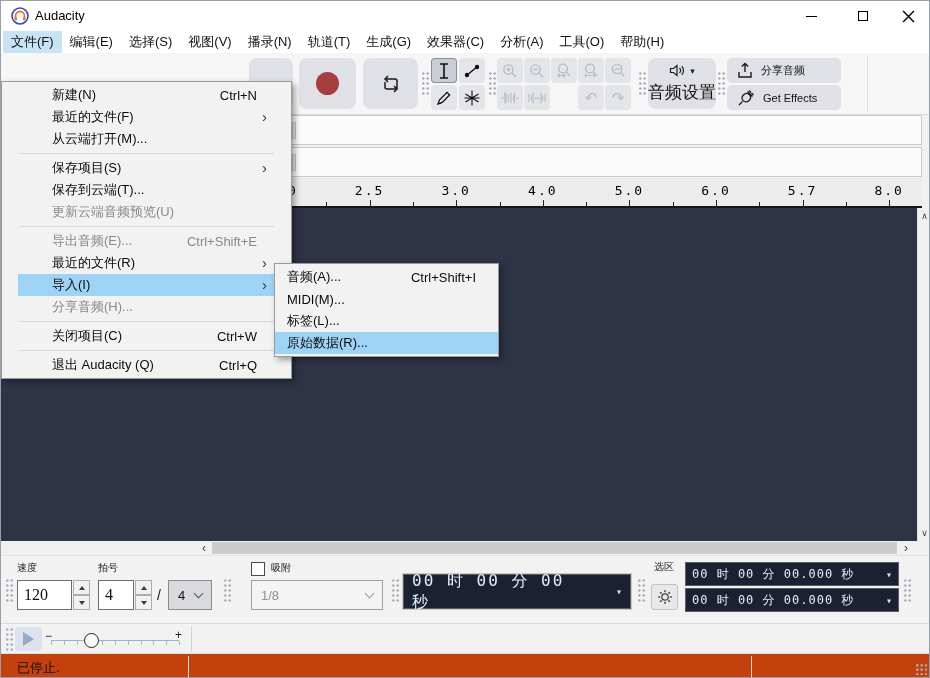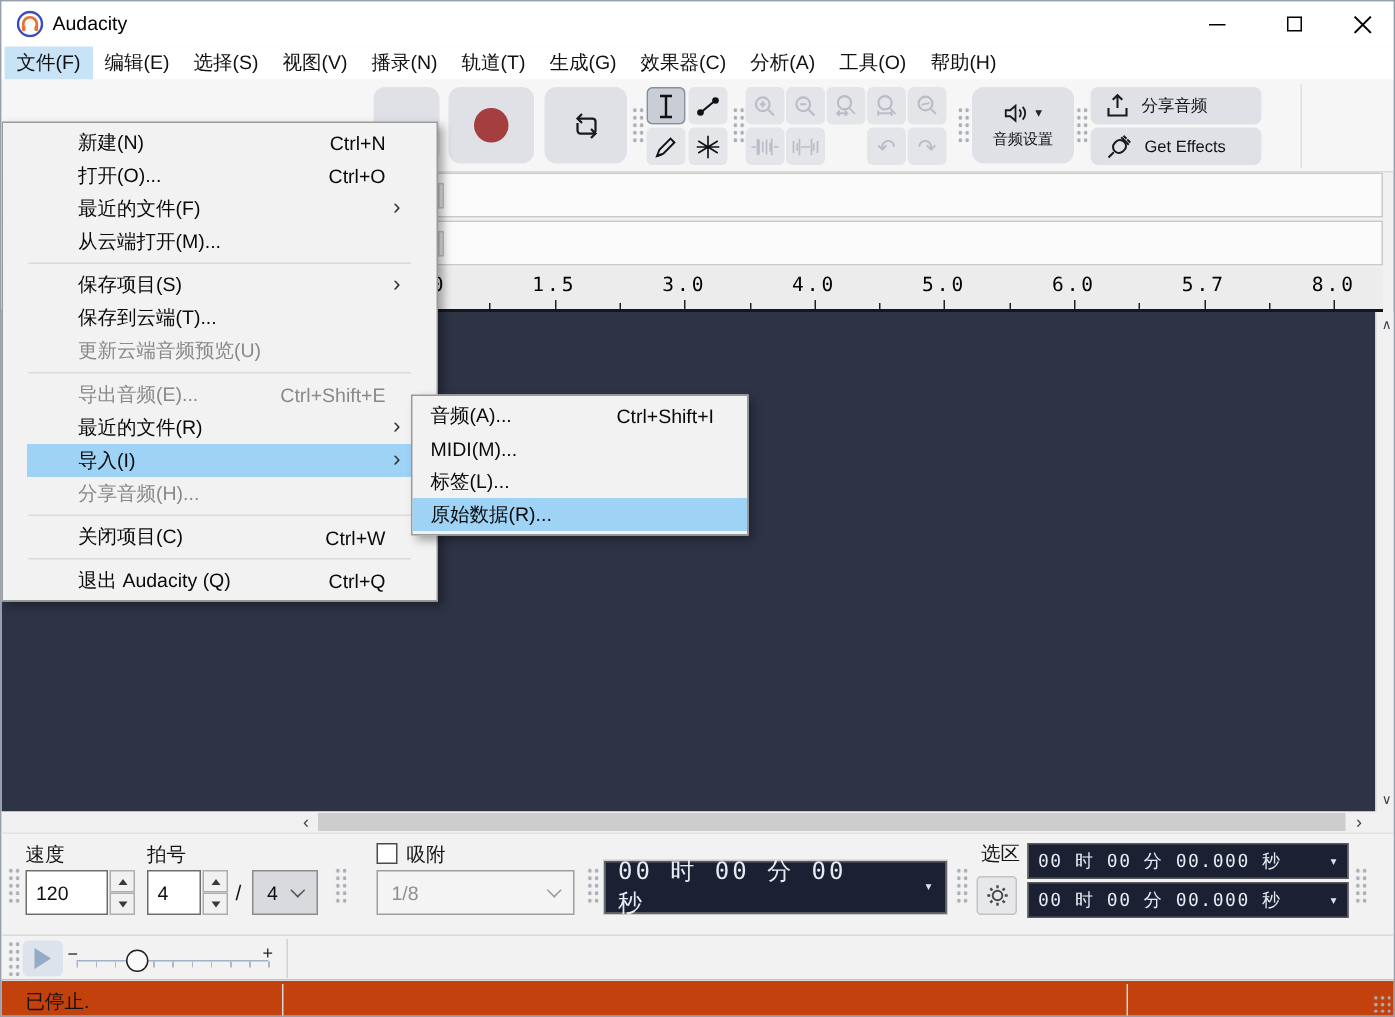--- a/index.html
+++ b/index.html
@@ -29,21 +29,21 @@
   #btn-loop{left:362px;top:5px;width:55px;height:51px;}
   .grip{position:absolute;width:9px;height:26px;background-image:radial-gradient(circle,#a9aeb6 1.1px,transparent 1.4px);background-size:4.5px 5px;}
   #grip-t1{left:420px;top:18px;} #grip-t2{left:487px;top:18px;}
   #grip-t3{left:637px;top:18px;} #grip-t4{left:716px;top:18px;}
   .tb-sm{position:absolute;width:26px;height:25px;border-radius:4px;background:#e3e5e9;display:flex;align-items:center;justify-content:center;}
   .tb-sm.pressed{background:#c9cdd5;box-shadow:inset 0 0 0 1px #878f9b;}
   #tb-vline{position:absolute;left:866px;top:3px;width:1px;height:56px;background:#dddfe3;}
   #audio-setup{position:absolute;left:647px;top:5px;width:68px;height:51px;border-radius:8px;background:#dfe1e6;display:flex;flex-direction:column;align-items:center;justify-content:center;gap:3px;}
   #audio-setup .row1{display:flex;align-items:center;gap:4px;}
   #audio-setup .dd{font-size:9px;color:#222;}
-  #audio-setup .cap{font-size:10px;}
+  #audio-setup .cap{font-size:17px;}
   .tb-wide{position:absolute;left:726px;width:114px;height:25px;border-radius:5px;background:#dfe1e6;display:flex;align-items:center;gap:8px;padding-left:10px;}
   #btn-share{top:5px;} #btn-effects{top:32px;}
   .tb-wide .cap{font-size:11px;white-space:nowrap;}
 
   
   .meter{position:absolute;left:0;width:921px;height:30px;background:#fbfbfc;border:1px solid #cacaca;}
   #meter-rec{top:114px;} #meter-play{top:146px;}
   .meter .micon{position:absolute;left:261px;top:4px;}
   .meter .mbar{position:absolute;top:6px;width:4px;height:17px;background:#ececee;border:1px solid #c5c5c8;}
   .meter .mbar.b1{left:283px;} .meter .mbar.b2{left:290px;}
@@ -60,24 +60,24 @@
   #vscroll{position:absolute;left:916px;top:207px;width:14px;height:333px;background:#f0f0f0;border-left:1px solid #e2e2e2;}
   .varrow{position:absolute;left:0;width:13px;height:14px;display:flex;align-items:center;justify-content:center;font-size:9px;color:#3a3f4d;}
   #vs-up{top:1px;} #vs-down{bottom:1px;}
   #hscroll{position:absolute;left:0;top:540px;width:930px;height:14px;background:#f0f0f0;}
   .harrow{position:absolute;top:0;width:14px;height:14px;display:flex;align-items:center;justify-content:center;font-size:12px;color:#3a3f4d;}
   #hs-left{left:196px;} #hs-right{left:898px;}
   #hs-thumb{position:absolute;left:211px;top:1px;width:685px;height:12px;background:#cccccc;}
 
   
   #bottom-panel{position:absolute;left:0;top:554px;width:930px;height:68px;background:#f2f2f3;border-top:1px solid #e2e2e2;}
-  .bp-label{position:absolute;font-size:13px;color:#161616;white-space:nowrap;}
+  .bp-label{position:absolute;font-size:10px;color:#161616;white-space:nowrap;}
   #grip-b1{left:4px;top:22px;} #grip-b2{left:222px;top:22px;}
   #grip-b3{left:390px;top:22px;} #grip-b4{left:636px;top:22px;} #grip-b5{left:902px;top:22px;}
-  .field{position:absolute;height:30px;border:1px solid #6e6e6e;background:#fff;font-family:Liberation Sans, sans-serif;font-size:13px;padding-left:6px;color:#111;}
+  .field{position:absolute;height:30px;border:1px solid #6e6e6e;background:#fff;font-family:Liberation Serif, serif;font-size:16px;padding-left:6px;color:#111;}
   #tempo-label{left:16px;top:5px;} #tempo-input{left:16px;top:24px;width:55px;}
   #ts-label{left:97px;top:5px;} #ts-input{left:97px;top:24px;width:36px;}
   .spin{position:absolute;top:24px;width:17px;height:30px;display:flex;flex-direction:column;}
   #tempo-spin{left:72px;} #ts-spin{left:134px;}
   .spin-btn{flex:1;border:1px solid #adadad;background:#f1f1f1;display:flex;align-items:center;justify-content:center;}
   .tri-up{width:0;height:0;border-left:3.5px solid transparent;border-right:3.5px solid transparent;border-bottom:4.5px solid #3a3a3a;}
   .tri-dn{width:0;height:0;border-left:3.5px solid transparent;border-right:3.5px solid transparent;border-top:4.5px solid #3a3a3a;}
   #ts-slash{left:156px;top:31px;font-size:14px;}
   .combo{position:absolute;height:30px;display:flex;align-items:center;padding-left:9px;font-size:13px;}
   #ts-combo{left:167px;top:24px;width:44px;background:#d8dade;border:1px solid #8c8c8c;color:#111;}
@@ -299,21 +299,21 @@
     <svg class="micon" width="22" height="22" viewBox="0 0 22 22">
       <circle cx="11" cy="10" r="7.5" fill="none" stroke="#1a1a1a" stroke-width="1.3"></circle>
       <path d="M11 17.5 V21" stroke="#1a1a1a" stroke-width="1.3"></path>
     </svg>
     <div class="mbar b1"></div>
     <div class="mbar b2"></div>
   </div>
 
   <div id="ruler">
       <span class="rlabel" style="left: 282px;">1.0</span>
-      <span class="rlabel" style="left: 368.6px;">1.5</span>
+      <span class="rlabel" style="left: 368.6px;">2.5</span>
       <span class="rlabel" style="left: 455.2px;">3.0</span>
       <span class="rlabel" style="left: 541.8px;">4.0</span>
       <span class="rlabel" style="left: 628.4px;">5.0</span>
       <span class="rlabel" style="left: 715px;">6.0</span>
       <span class="rlabel" style="left: 801.6px;">5.7</span>
       <span class="rlabel" style="left: 888.2px;">8.0</span>
       <div class="rtick" style="left: 282px; height: 6px;"></div>
       <div class="rtick" style="left: 325.3px; height: 4px;"></div>
       <div class="rtick" style="left: 368.6px; height: 6px;"></div>
       <div class="rtick" style="left: 411.9px; height: 4px;"></div>
@@ -430,24 +430,20 @@
     <div class="sb-div" id="sb-d2"></div>
     <div id="rs-grip"></div>
   </div>
 
   <div id="file-menu">
       <div class="menu-item">
         <span class="lab">新建(N)</span>
         <span class="sc">Ctrl+N</span>
       </div>
       <div class="menu-item">
-        <span class="lab">打开(O)...</span>
-        <span class="sc">Ctrl+O</span>
-      </div>
-      <div class="menu-item">
         <span class="lab">最近的文件(F)</span>
         <span class="arrow">›</span>
       </div>
       <div class="menu-item">
         <span class="lab">从云端打开(M)...</span>
       </div>
       <div class="menu-sep"></div>
       <div class="menu-item">
         <span class="lab">保存项目(S)</span>
         <span class="arrow">›</span>

